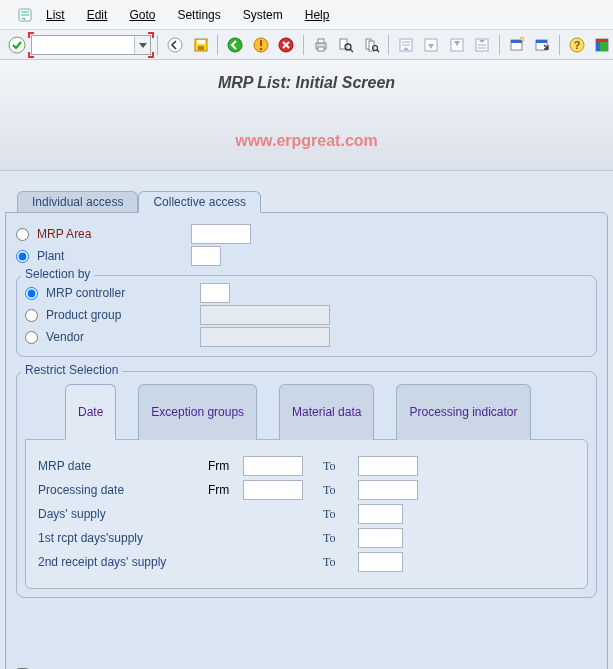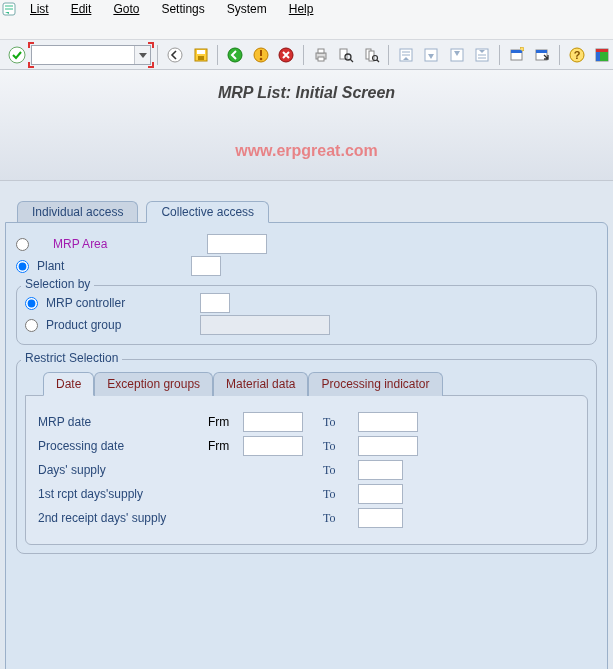--- a/index.html
+++ b/index.html
@@ -9,25 +9,25 @@
     font-size: 12px;
     background: #fff;
     width: 613px;
     height: 669px;
     overflow: hidden;
     color: #000;
   }
   
   .menubar {
     display: flex;
-    align-items: flex-start;
-    height: 40px;
+    align-items: center;
+    height: 30px;
     background: #f5f6f7;
     border-bottom: 1px solid #d6d9de;
-    padding-left: 0;
+    padding-left: 16px;
     gap: 2px;
   }
   .menubar .menu-icon {
     width: 18px; height: 18px;
     display: flex; align-items: center; justify-content: center;
   }
   .menubar .menu-item {
     padding: 2px 10px;
     cursor: default;
   }
@@ -113,21 +113,21 @@
 
   
   .body-area {
     padding: 20px 5px 5px 5px;
     background: #dfe7f0;
     height: calc(669px - 22px - 30px - 60px);
     position: relative;
   }
   .outer-tabs {
     display: flex;
-    gap: 8px;
+    gap: 0;
     padding-left: 12px;
   }
   .tab {
     background: #c9d4e2;
     border: 1px solid #9bb0c9;
     border-bottom: none;
     padding: 3px 14px;
     border-radius: 6px 6px 0 0;
     color: #2a4a7a;
     cursor: pointer;
@@ -196,25 +196,26 @@
     background: #e0e9f4;
     border: 1px solid #a9b5c6;
     border-radius: 0 6px 6px 6px;
     margin-top: -1px;
     padding: 14px 12px;
   }
   .itab {
     background: #cbd7e6;
     border: 1px solid #9bb0c9;
     border-bottom: none;
-    padding: 4px 12px;
+    padding: 20px 12px;
     border-radius: 6px 6px 0 0;
-    color: #7f1d1d;
+    color: #4c1d95;
     cursor: pointer;
     font-size: 12px;
+    margin-left: 22px;
   }
   .itab.active {
     background: #e0e9f4;
     border-bottom: 1px solid #e0e9f4;
     position: relative; z-index: 2;
   }
 
   .field-row {
     display: flex;
     align-items: center;
@@ -415,41 +416,46 @@
 
   <div class="outer-tabs">
     <div class="tab">Individual access</div>
     <div class="tab active">Collective access</div>
   </div>
 
   <div class="tab-panel">
 
     <div class="radio-row">
       <input type="radio" name="scope" style="">
-      <label style="width:150px;color:#a21caf;margin-left:16px;">MRP Area</label>
+      <label style="width:150px;color:#7f1d1d;">MRP Area</label>
       <input class="txt-input w60" value="" style="">
     </div>
     <div class="radio-row">
       <input type="radio" name="scope" checked="" style="">
       <label style="width:150px;color:#2a4a7a;">Plant</label>
       <input class="txt-input w30" value="" style="">
     </div>
 
     <div class="group-box">
       <span class="group-title">Selection by</span>
       <div class="radio-row">
         <input type="radio" name="selby" checked="" style="">
         <label style="width:150px;color:#2a4a7a;">MRP controller</label>
         <input class="txt-input w30" value="" style="">
       </div>
       <div class="radio-row">
         <input type="radio" name="selby" style="">
         <label style="width:150px;color:#2a4a7a;">Product group</label>
         <input class="txt-input w130 disabled" disabled="" value="" style="">
       </div>
+      <div class="radio-row">
+        <input type="radio" name="selby" style="">
+        <label style="width:150px;color:#2a4a7a;">Vendor</label>
+        <input class="txt-input w130 disabled" disabled="" value="" style="">
+      </div>
     </div>
 
     <div class="group-box" style="margin-top:14px;">
       <span class="group-title">Restrict Selection</span>
 
       <div class="inner-tabs">
         <div class="itab active">Date</div>
         <div class="itab">Exception groups</div>
         <div class="itab">Material data</div>
         <div class="itab">Processing indicator</div>

